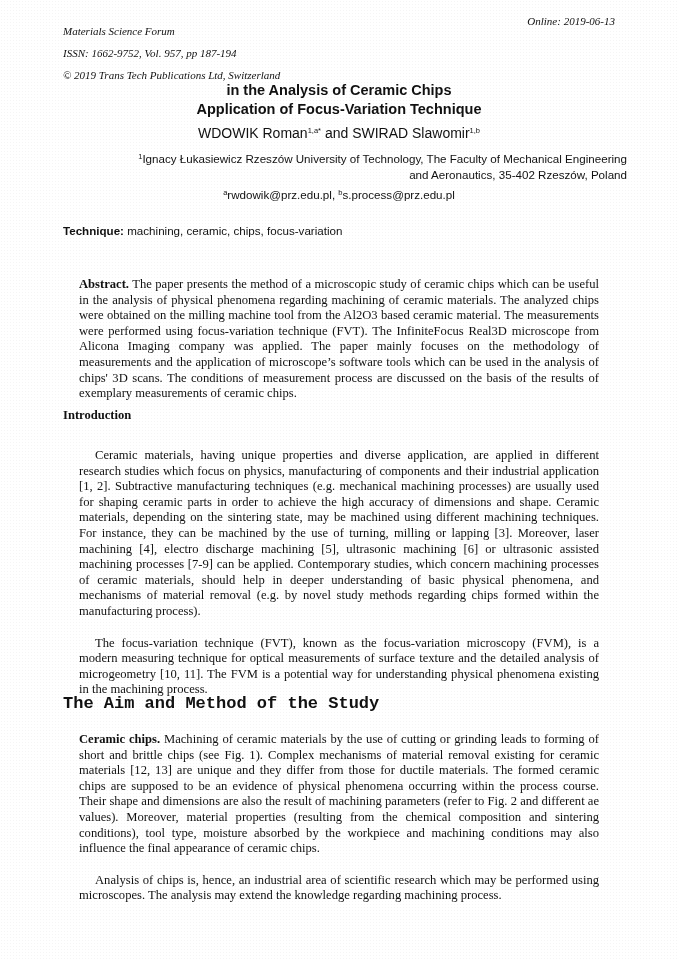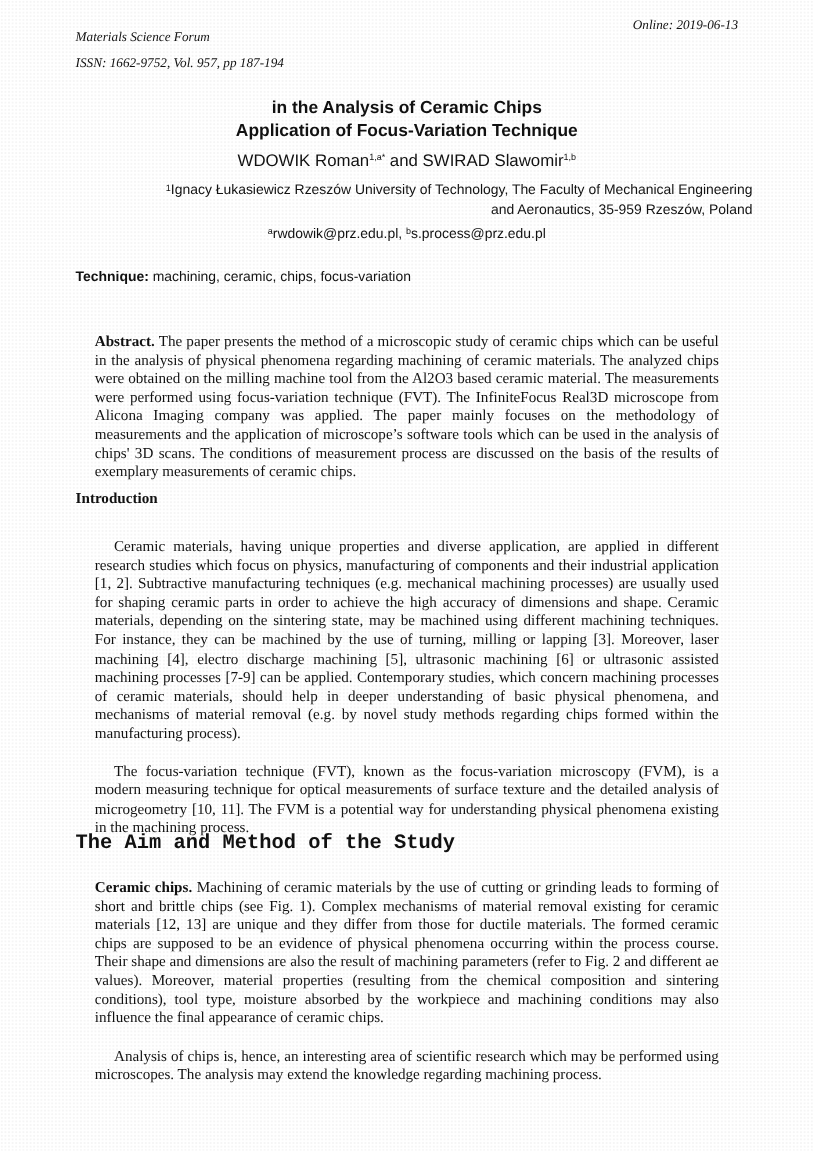--- a/index.html
+++ b/index.html
@@ -41,38 +41,39 @@
 </style>
 </head>
 <body>
 
 <div class="watermark"></div>
 
 <div class="hdr">
   <div class="left">
     <div>Materials Science Forum</div>
     <div>ISSN: 1662-9752, Vol. 957, pp 187-194</div>
+    <div>© 2019 Trans Tech Publications Ltd, Switzerland</div>
   </div>
   <div class="right">Online: 2019-06-13</div>
 </div>
 
 <div class="page">
 
   <div class="title">
     <div>in the Analysis of Ceramic Chips</div>
     <div>Application of Focus-Variation Technique</div>
   </div>
 
   <div class="authors">
     <span>WDOWIK Roman</span><sup>1,a*</sup><span style="white-space:pre"> and </span><span>SWIRAD Slawomir</span><sup>1,b</sup>
   </div>
 
   <div class="affil">
     <div><sup>1</sup><span>Ignacy Łukasiewicz Rzeszów University of Technology, The Faculty of Mechanical Engineering</span></div>
-    <div>and Aeronautics, 35-959 Rzeszów, Poland</div>
+    <div>and Aeronautics, 35-402 Rzeszów, Poland</div>
   </div>
 
   <div class="emails">
     <sup>a</sup><span>rwdowik@prz.edu.pl</span><span style="white-space:pre">, </span><sup>b</sup><span>s.process@prz.edu.pl</span>
   </div>
 
   <div class="keywords">
     <b>Technique:</b><span> machining, ceramic, chips, focus-variation</span>
   </div>
 
@@ -82,16 +83,16 @@
 
   <div class="intro-h">Introduction</div>
   <div class="intro body">
     <p class="indent">Ceramic materials, having unique properties and diverse application, are applied in different research studies which focus on physics, manufacturing of components and their industrial application [1, 2]. Subtractive manufacturing techniques (e.g. mechanical machining processes) are usually used for shaping ceramic parts in order to achieve the high accuracy of dimensions and shape. Ceramic materials, depending on the sintering state, may be machined using different machining techniques. For instance, they can be machined by the use of turning, milling or lapping [3]. Moreover, laser machining [4], electro discharge machining [5], ultrasonic machining [6] or ultrasonic assisted machining processes [7-9] can be applied. Contemporary studies, which concern machining processes of ceramic materials, should help in deeper understanding of basic physical phenomena, and mechanisms of material removal (e.g. by novel study methods regarding chips formed within the manufacturing process).</p>
     <p class="indent">The focus-variation technique (FVT), known as the focus-variation microscopy (FVM), is a modern measuring technique for optical measurements of surface texture and the detailed analysis of microgeometry [10, 11]. The FVM is a potential way for understanding physical phenomena existing in the machining process.</p>
   </div>
 
   <div class="aim-h">The Aim and Method of the Study</div>
   <div class="aim body">
     <p><b>Ceramic chips.</b><span> Machining of ceramic materials by the use of cutting or grinding leads to forming of short and brittle chips (see Fig. 1). Complex mechanisms of material removal existing for ceramic materials [12, 13] are unique and they differ from those for ductile materials. The formed ceramic chips are supposed to be an evidence of physical phenomena occurring within the process course. Their shape and dimensions are also the result of machining parameters (refer to Fig. 2 and different ae values). Moreover, material properties (resulting from the chemical composition and sintering conditions), tool type, moisture absorbed by the workpiece and machining conditions may also influence the final appearance of ceramic chips.</span></p>
-    <p class="indent">Analysis of chips is, hence, an interesting area of scientific research which may be performed using microscopes. The analysis may extend the knowledge regarding machining process.</p>
+    <p class="indent">Analysis of chips is, hence, an industrial area of scientific research which may be performed using microscopes. The analysis may extend the knowledge regarding machining process.</p>
   </div>
 
 </div>
 
 </body></html>

